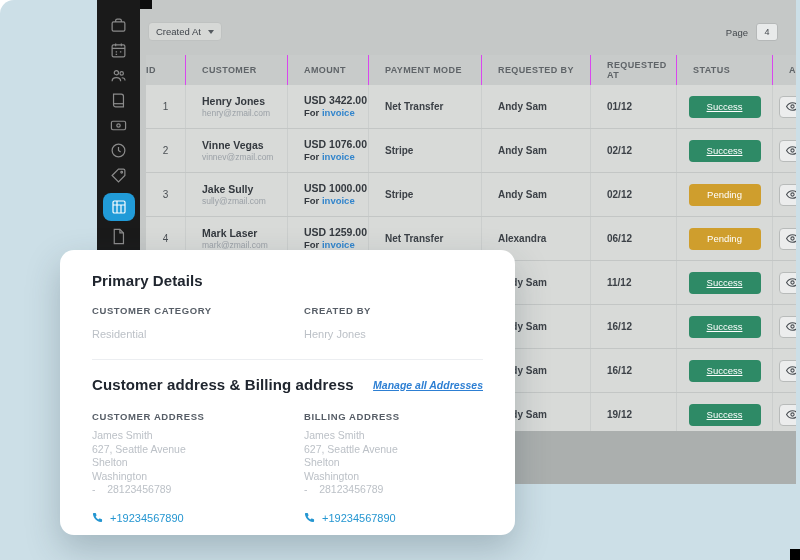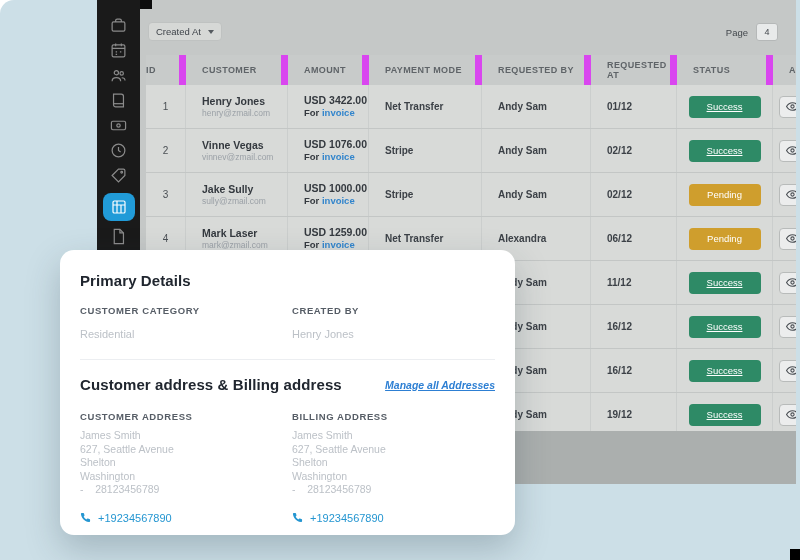--- a/index.html
+++ b/index.html
@@ -28,21 +28,21 @@
   .filter-btn{position:absolute;left:51px;top:22px;height:19px;padding:0 7px;display:flex;align-items:center;gap:7px;
     background:#d6d8d6;border:1px solid #bfc2c1;border-radius:4px;font-size:9.5px;color:#3f444a;cursor:pointer;}
   .caret{width:0;height:0;border-left:3.5px solid transparent;border-right:3.5px solid transparent;border-top:4.5px solid #555a5f;}
   .pager{position:absolute;top:23px;right:18px;display:flex;align-items:center;gap:8px;font-size:9.5px;color:#43484d;}
   .page-box{width:20px;height:16px;background:#e8eaea;border:1px solid #b5b8b8;border-radius:3px;display:flex;align-items:center;justify-content:center;font-size:9px;color:#43484d;}
 
   
   .table{position:absolute;left:49px;top:55px;width:707px;}
   .t-head,.t-row{display:grid;grid-template-columns:40px 102px 81px 113px 109px 86px 96px 80px;}
   .t-head{background:#c8cbca;height:30px;}
-  .t-head .cell{display:flex;align-items:center;font-size:9px;font-weight:bold;letter-spacing:.4px;color:#5f6468;border-right:7px solid #d946ef;}
+  .t-head .cell{display:flex;align-items:center;font-size:9px;font-weight:bold;letter-spacing:.4px;color:#5f6468;border-right:1px solid #d946ef;}
   .t-row{background:#d8dad8;height:43px;border-bottom:1px solid #c3c6c5;}
   .t-row .cell{display:flex;flex-direction:column;justify-content:center;border-right:1px solid #cbcecd;overflow:hidden;}
   .cell{padding-left:16px;box-sizing:border-box;}
   .cell.center{align-items:center;padding-left:0;}
   .c-id{font-size:10px;color:#4a4f54;}
   .c-name{font-size:10.5px;font-weight:bold;color:#34393f;line-height:13px;}
   .c-email{font-size:8.5px;color:#9ba1a7;line-height:11px;}
   .c-strong{font-size:10.5px;font-weight:bold;color:#34393f;line-height:13px;}
   .c-for{font-size:9.5px;font-weight:bold;color:#34393f;line-height:12px;}
   .invoice-link{color:#3285cc;font-weight:bold;cursor:pointer;}
@@ -54,21 +54,21 @@
   .badge.pending{background:#cf9e2d;}
   .eye-btn{width:24px;height:20px;margin-left:6px;background:#eceded;border:1px solid #b8bbba;border-radius:4px;
     display:flex;align-items:center;justify-content:center;cursor:pointer;}
   .eye-btn svg{stroke:#4a4f54;}
 
   .table-footer{position:absolute;left:43px;right:0;top:431px;height:53px;background:#abafae;}
   .corner-black{position:absolute;right:0;bottom:0;width:10px;height:11px;background:#000;}
 
   
   .card{position:absolute;left:60px;top:250px;width:455px;height:285px;background:#ffffff;border-radius:14px;
-    box-shadow:0 14px 34px rgba(40,60,70,.25);padding:22px 20px;box-sizing:border-box;z-index:5;}
+    box-shadow:0 14px 34px rgba(40,60,70,.25);padding:22px 32px;box-sizing:border-box;z-index:5;}
   .card h2{margin:0;font-size:15px;font-weight:bold;color:#20262f;letter-spacing:.1px;}
   .field-grid{display:grid;grid-template-columns:212px 1fr;margin-top:16px;}
   .f-label{font-size:9.5px;font-weight:bold;letter-spacing:.6px;color:#565d66;}
   .f-value{font-size:11px;color:#bcc1c7;margin-top:12px;}
   .divider{border:none;border-top:1px solid #eceef1;margin:19px 0 16px 0;}
   .sec-head{display:flex;align-items:center;justify-content:space-between;}
   .manage-link{font-size:10.5px;font-weight:bold;color:#2d7fd3;text-decoration:underline;cursor:pointer;font-style:italic;}
   .addr-grid{display:grid;grid-template-columns:212px 1fr;margin-top:18px;}
   .addr-line{font-size:10.5px;color:#bcc1c7;line-height:13.5px;white-space:pre;}
   .addr-lines{margin-top:7px;}

